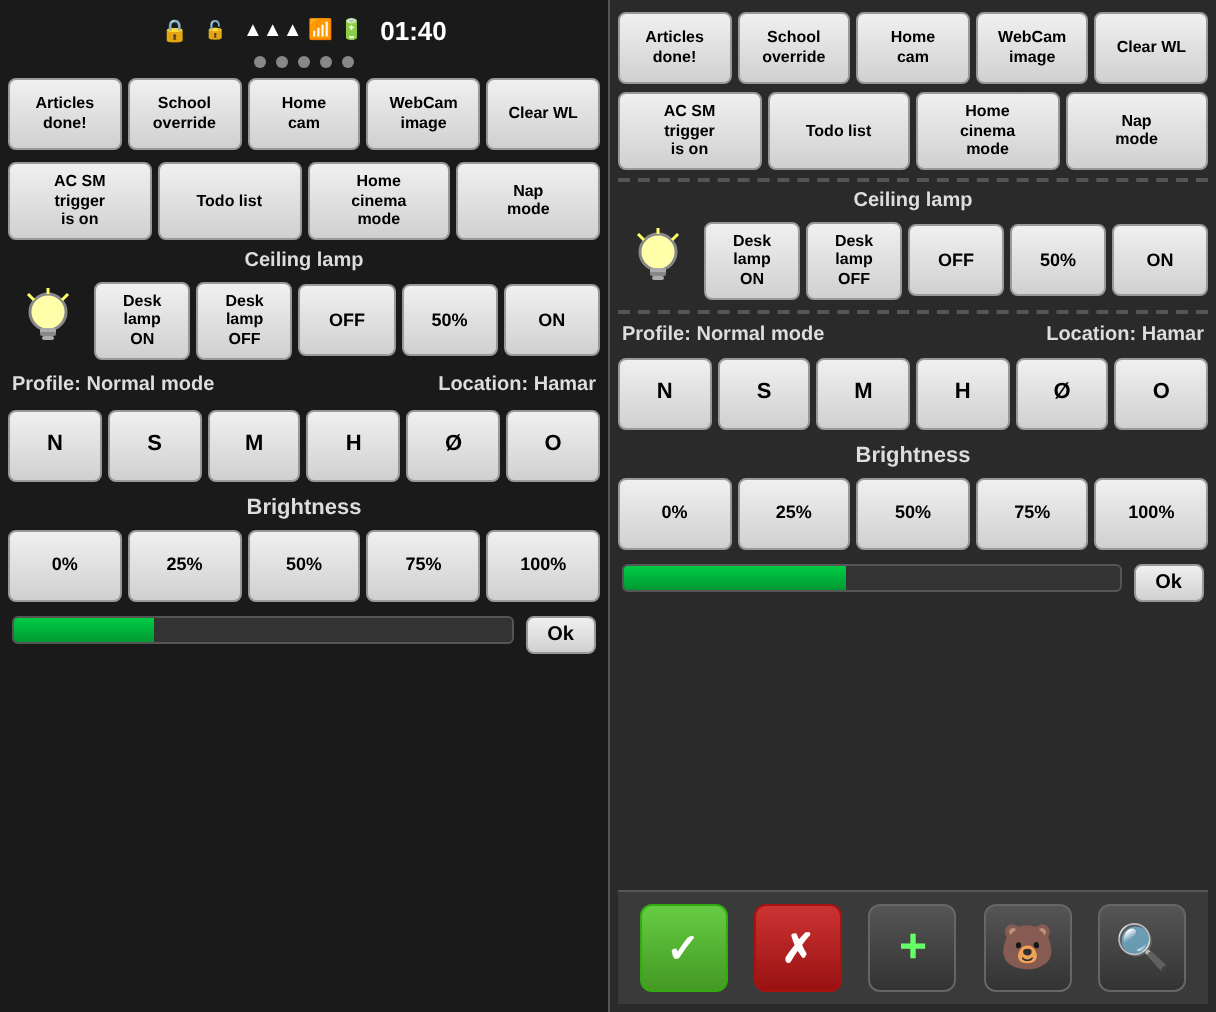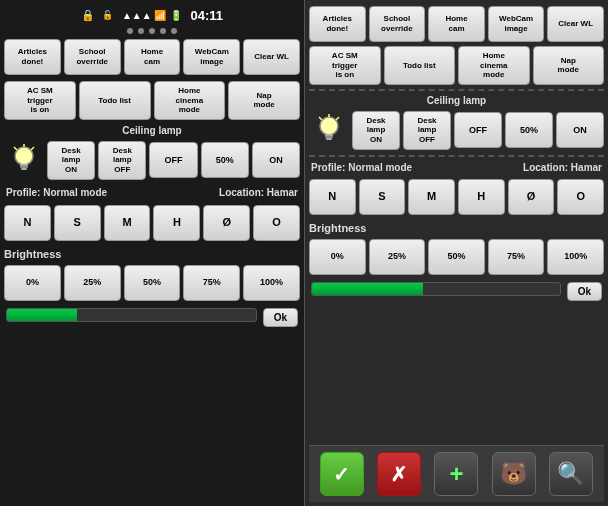--- a/index.html
+++ b/index.html
@@ -129,20 +129,21 @@
     }
 
     .nav-grid {
       display: grid;
       grid-template-columns: repeat(6, 1fr);
       gap: 3px;
       margin: 3px 0;
     }
 
     .brightness-label {
+      text-align: center;
       color: #ddd;
       font-size: 11px;
       font-weight: bold;
       margin: 4px 0 2px;
     }
 
     .brightness-grid {
       display: grid;
       grid-template-columns: repeat(5, 1fr);
       gap: 3px;
@@ -272,21 +273,21 @@
 <div class="left-panel">
 
   <div class="status-bar">
     <span>🔒</span>
     <span style="font-size:9px;">🔓</span>
     <div class="status-icons">
       <span style="color:white;font-size:10px;">▲▲▲</span>
       <span style="color:white;font-size:10px;">📶</span>
       <span style="color:white;font-size:10px;">🔋</span>
     </div>
-    <span class="time">04:11</span>
+    <span class="time">01:40</span>
   </div>
 
   <div class="dot-row">
     <div class="dot"></div>
       <div class="dot"></div>
       <div class="dot"></div>
       <div class="dot"></div>
       <div class="dot"></div>
   </div>
 

